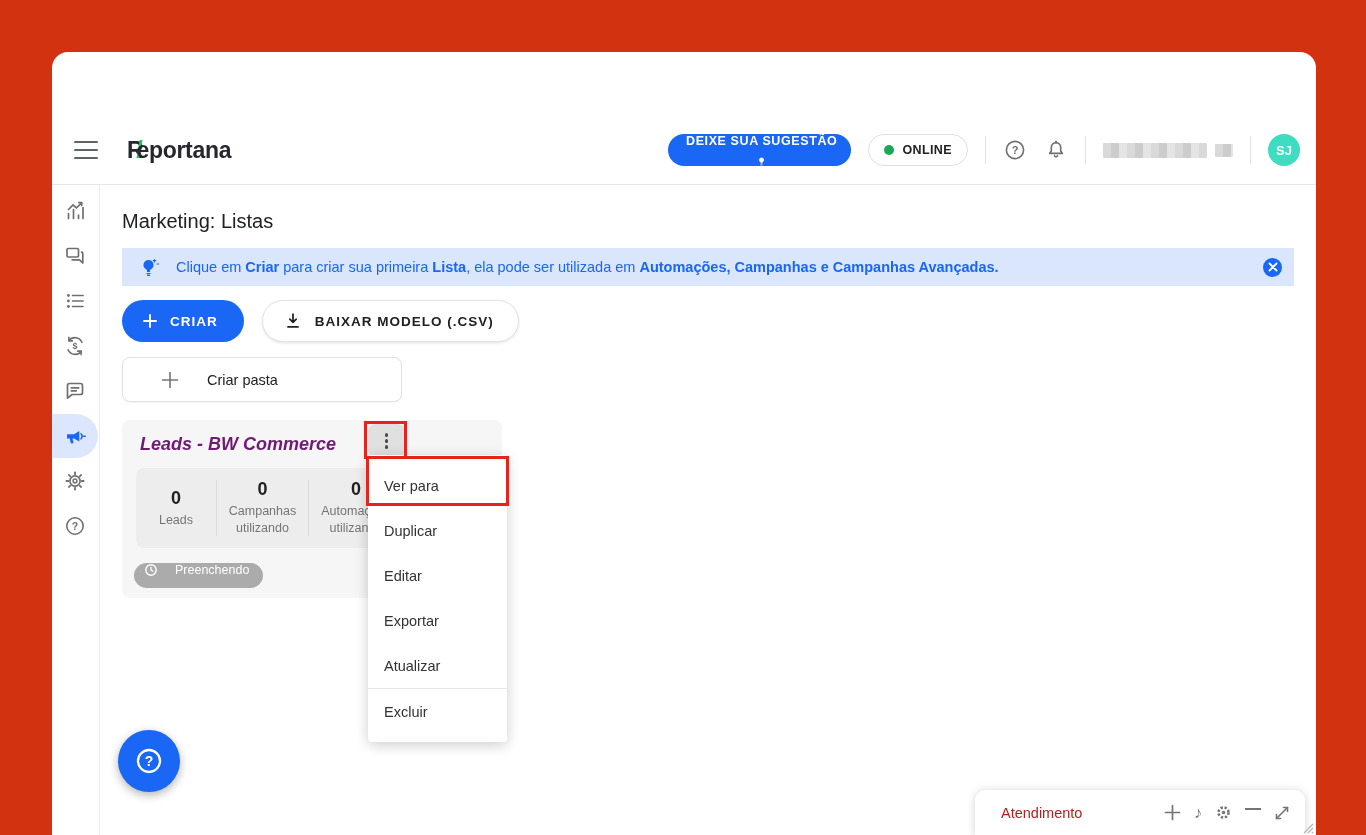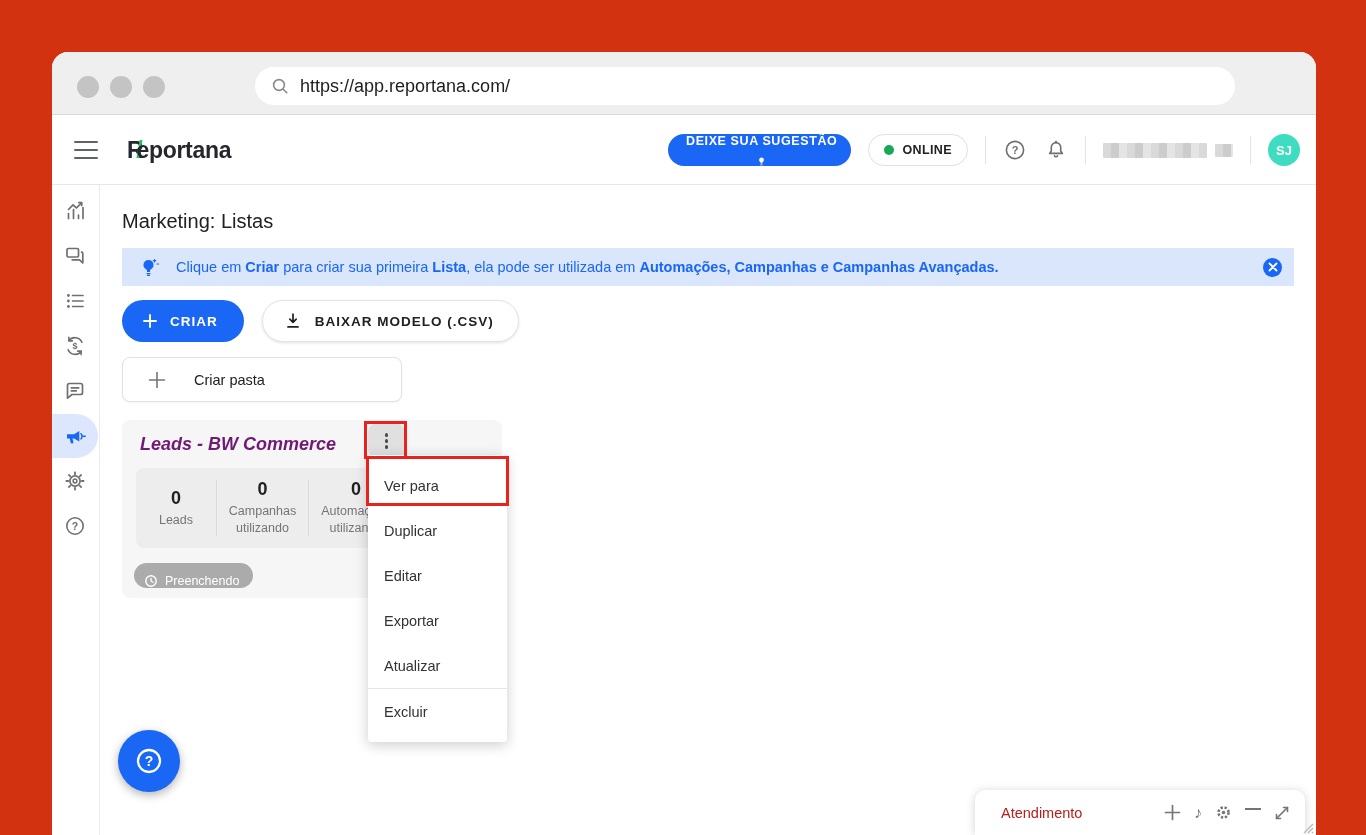--- a/index.html
+++ b/index.html
@@ -84,41 +84,41 @@
   }
   .btn-download {
     height:42px; border:1px solid #E4E4E4; border-radius:21px; background:#fff; color:#212121;
     font-family:inherit; font-size:13.5px; font-weight:700; letter-spacing:1px;
     display:flex; align-items:center; gap:12px; padding:0 24px 0 20px; cursor:pointer;
     box-shadow:0 1px 3px rgba(0,0,0,0.12);
   }
   .folder-btn {
     margin-top:15px; width:280px; height:45px; background:#fff;
     border:1px solid #E2E2E2; border-radius:8px; box-shadow:0 1px 2px rgba(0,0,0,0.05);
-    display:flex; align-items:center; gap:27px; padding-left:24px;
+    display:flex; align-items:center; gap:27px; padding-left:37px;
     font-family:inherit; font-size:14.5px; color:#212121; cursor:pointer;
   }
   
   .card { position:relative; margin-top:18px; width:380px; height:178px; background:#F6F6F6; border-radius:8px; }
   .card-title { position:absolute; left:18px; top:14px; font-size:18px; font-weight:700; color:#701a75;font-style:italic; }
   .kebab-btn {
     position:absolute; left:246px; top:4px; width:37px; height:34px;
     background:#E0E0E0; border:none; border-radius:8px; cursor:pointer;
     display:flex; flex-direction:column; align-items:center; justify-content:center; gap:2.5px;
   }
   .kebab-btn i { width:3.5px; height:3.5px; border-radius:50%; background:#4A4A4A; }
   .stats { position:absolute; left:14px; top:48px; width:352px; height:80px; background:#EDEDED; border-radius:8px; display:flex; align-items:center; }
   .stat { display:flex; flex-direction:column; align-items:center; justify-content:center; text-align:center; }
   .stat.s0 { width:80px; } .stat.s1 { width:91px; } .stat.s2 { width:94px; }
   .stat-value { font-size:18px; font-weight:700; color:#212121; }
   .stat-label { margin-top:3px; font-size:12.5px; color:#757575; line-height:1.35; }
   .vdiv { width:1px; height:56px; background:#DBDBDB; }
   .badge {
     position:absolute; left:12px; top:143px; height:25px; border-radius:13px; background:#ABABAB;
-    color:#fff; font-size:12.5px; display:flex; align-items:flex-end; gap:7px; padding:0 14px 0 10px;
+    color:#fff; font-size:12.5px; display:flex; align-items:flex-start; gap:17px; padding:0 14px 0 10px;
   }
   
   .menu {
     position:absolute; left:316px; top:270px; width:139px; background:#fff; border-radius:4px;
     box-shadow:0 3px 14px rgba(0,0,0,0.2); padding:8px 0; z-index:5;
   }
   .menu-item { height:45px; display:flex; align-items:center; padding-left:16px; font-size:14.5px; color:#333; cursor:pointer; }
   .menu-div { height:1px; background:#E6E6E6; }
   
   .anno { position:absolute; border:3px solid #E8231D; z-index:6; pointer-events:none; }
@@ -141,34 +141,20 @@
   .chat-icons .icon-btn { color:#757575; }
   .note-glyph { font-size:16px; color:#757575; line-height:1; }
   .minus-line { width:16px; height:2px; background:#757575; margin-bottom:8px; }
   .grip { position:absolute; right:2px; bottom:1px; z-index:10; }
 </style>
 </head>
 <body>
 
 <div class="window">
 
-  <div class="chrome">
-    <div class="dots">
-      <span class="dot"></span>
-      <span class="dot"></span>
-      <span class="dot"></span>
-    </div>
-    <div class="urlbar">
-      <svg width="19" height="19" viewBox="0 0 19 19">
-        <circle cx="8" cy="8" r="5.4" fill="none" stroke="#8A8A8A" stroke-width="1.6"></circle>
-        <path d="M12.2 12.2l3.6 3.6" stroke="#8A8A8A" stroke-width="1.6" stroke-linecap="round"></path>
-      </svg>
-      <span class="url-text">https://app.reportana.com/</span>
-    </div>
-  </div>
 
   <div class="app-header">
     <div class="hamburger">
         <span></span>
         <span></span>
         <span></span>
       </div>
     <div class="logo"><span>R</span><span class="slash">/</span><span>eportana</span></div>
 
     <div class="header-right">

